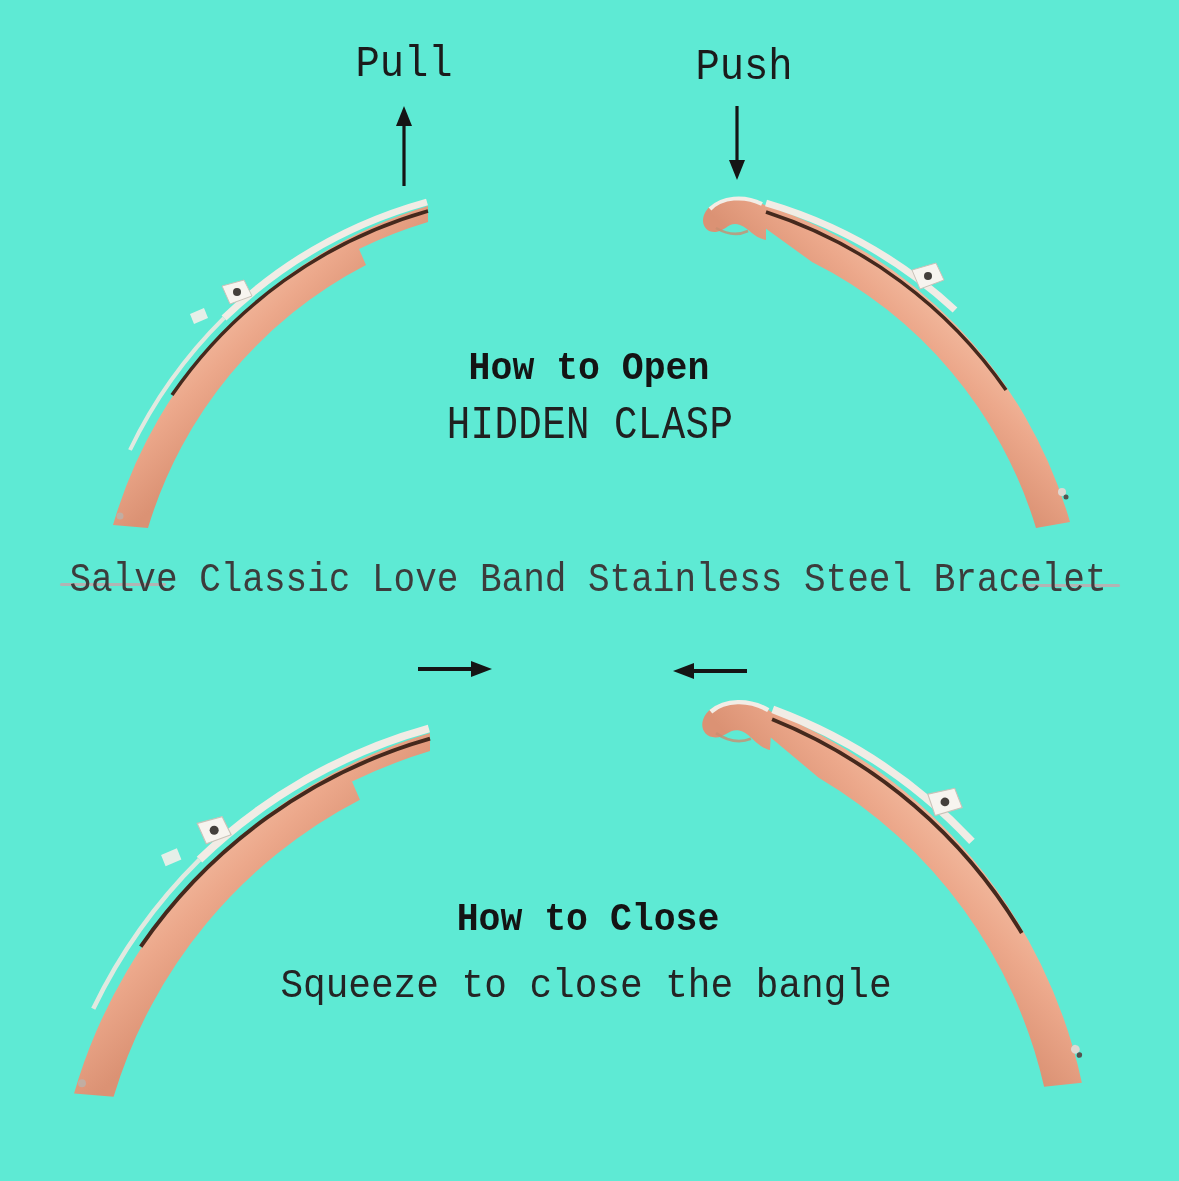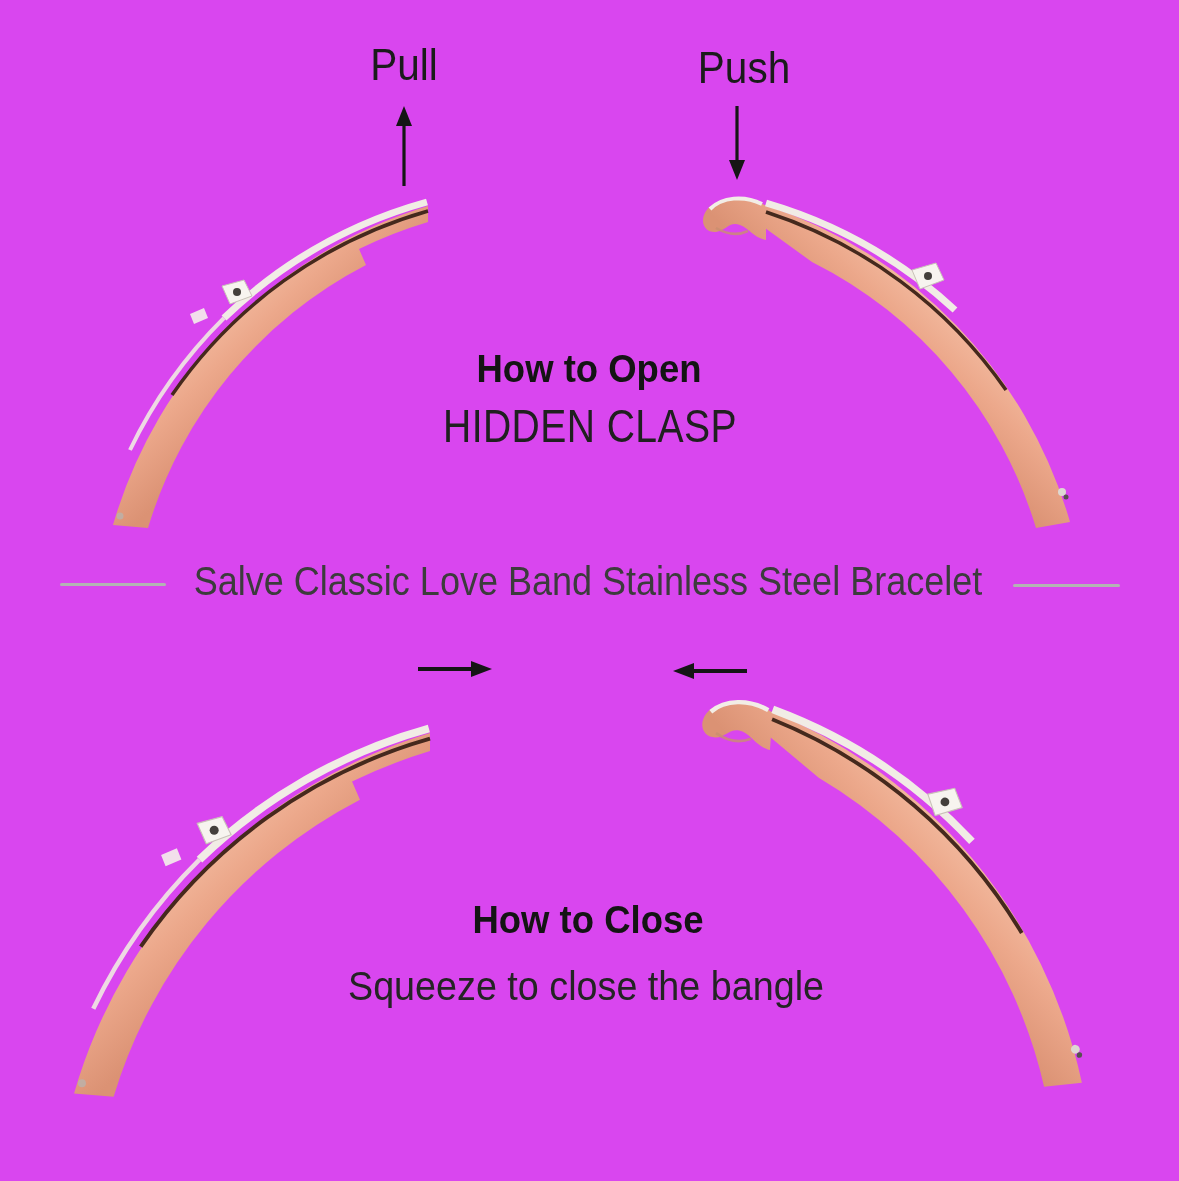--- a/index.html
+++ b/index.html
@@ -1,21 +1,21 @@
 <!DOCTYPE html>
 <html><head>
 <meta charset="utf-8">
 <style>
   html,body{margin:0;padding:0;background:#f6f6f6;}
   .canvas{
     position:relative;
     width:1179px;height:1181px;
-    background:#d946ef;
+    background:#5eead4;
     overflow:hidden;
-    font-family:Liberation Sans, sans-serif;
+    font-family:Liberation Mono, monospace;
     color:#1b1b1b;
   }
   .art{position:absolute;left:0;top:0;z-index:0;}
   .txt{
     position:absolute;
     white-space:nowrap;
     line-height:1;
     z-index:2;
     transform-origin:center;
   }

